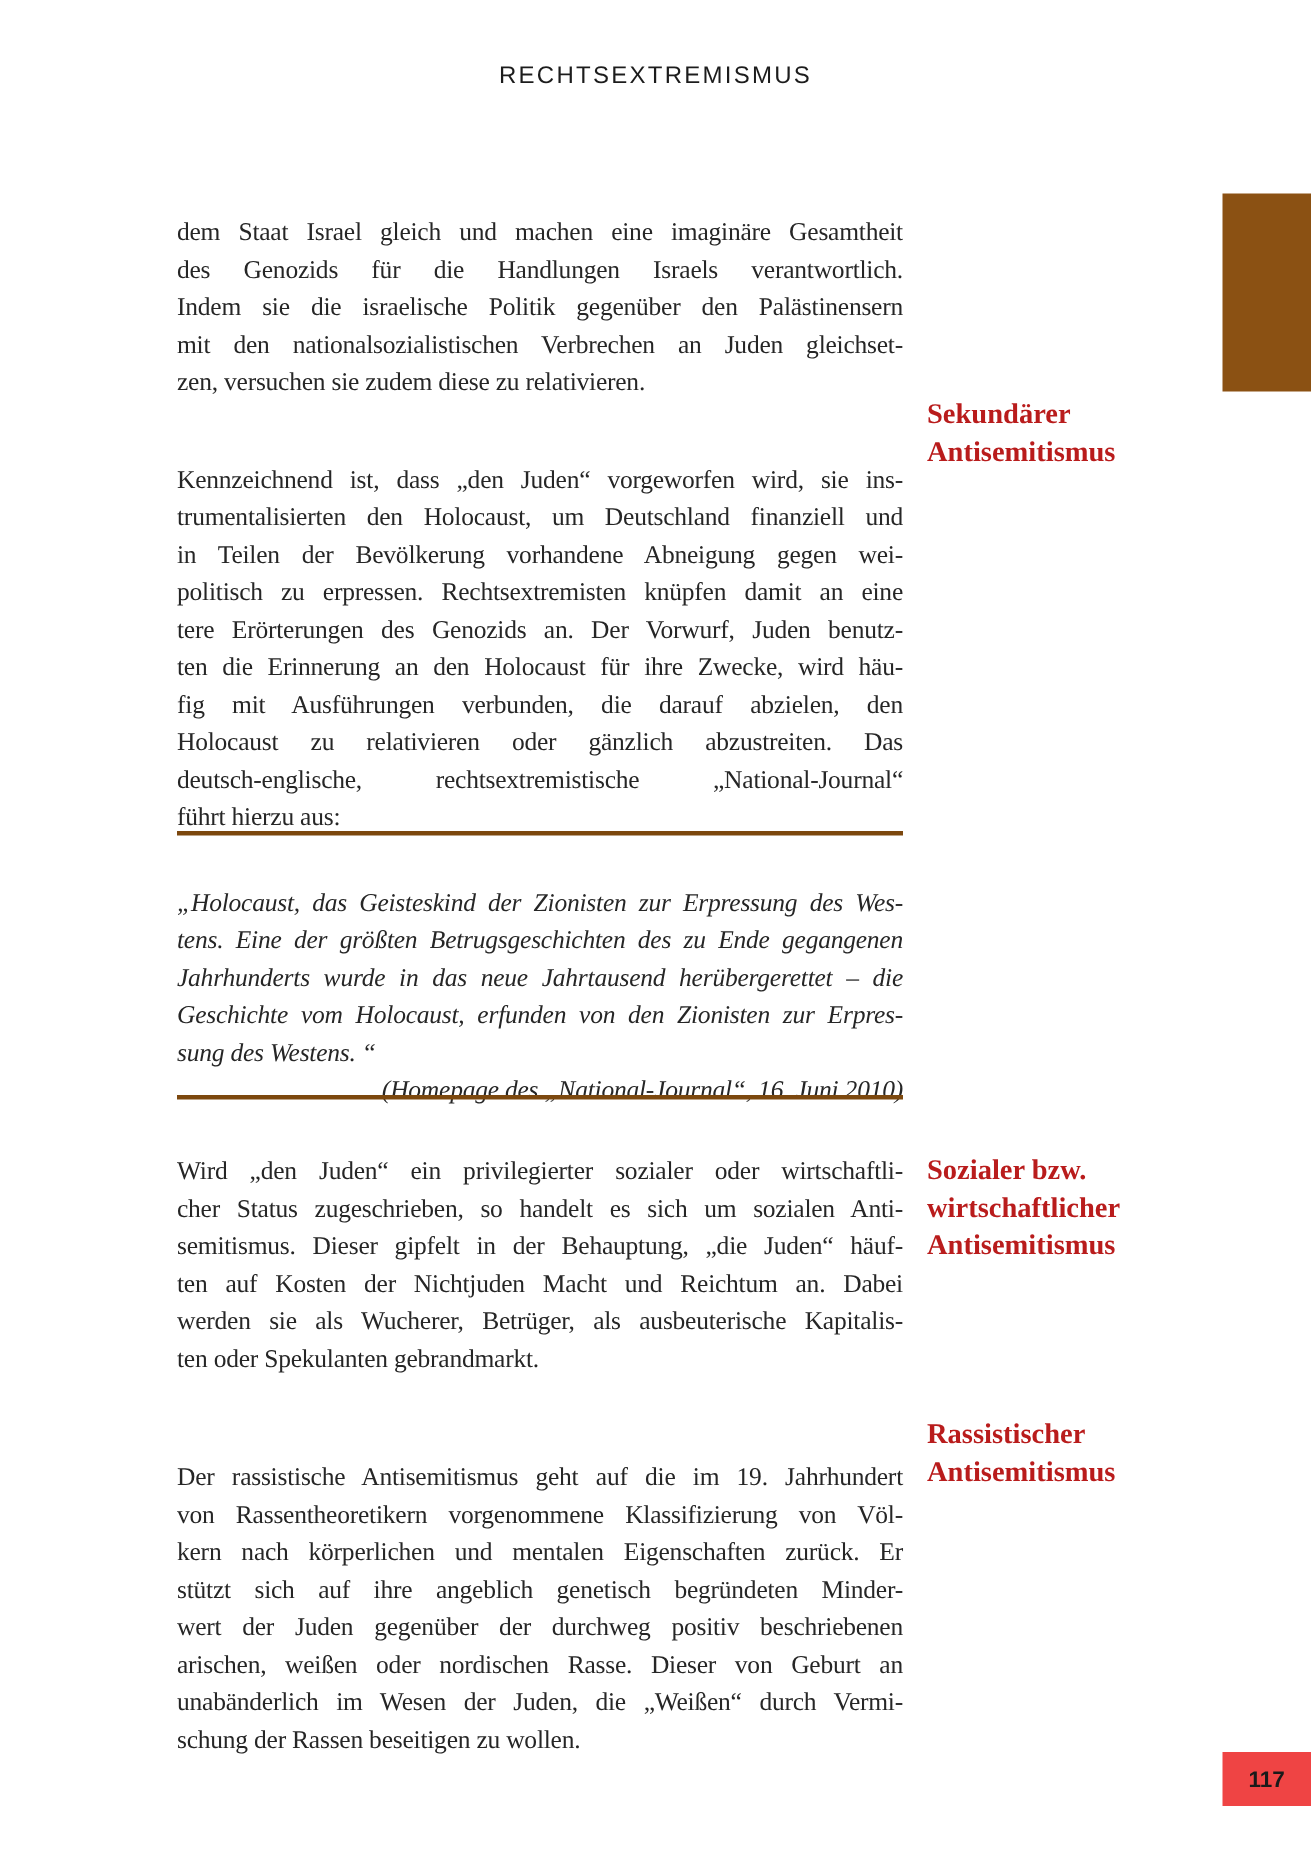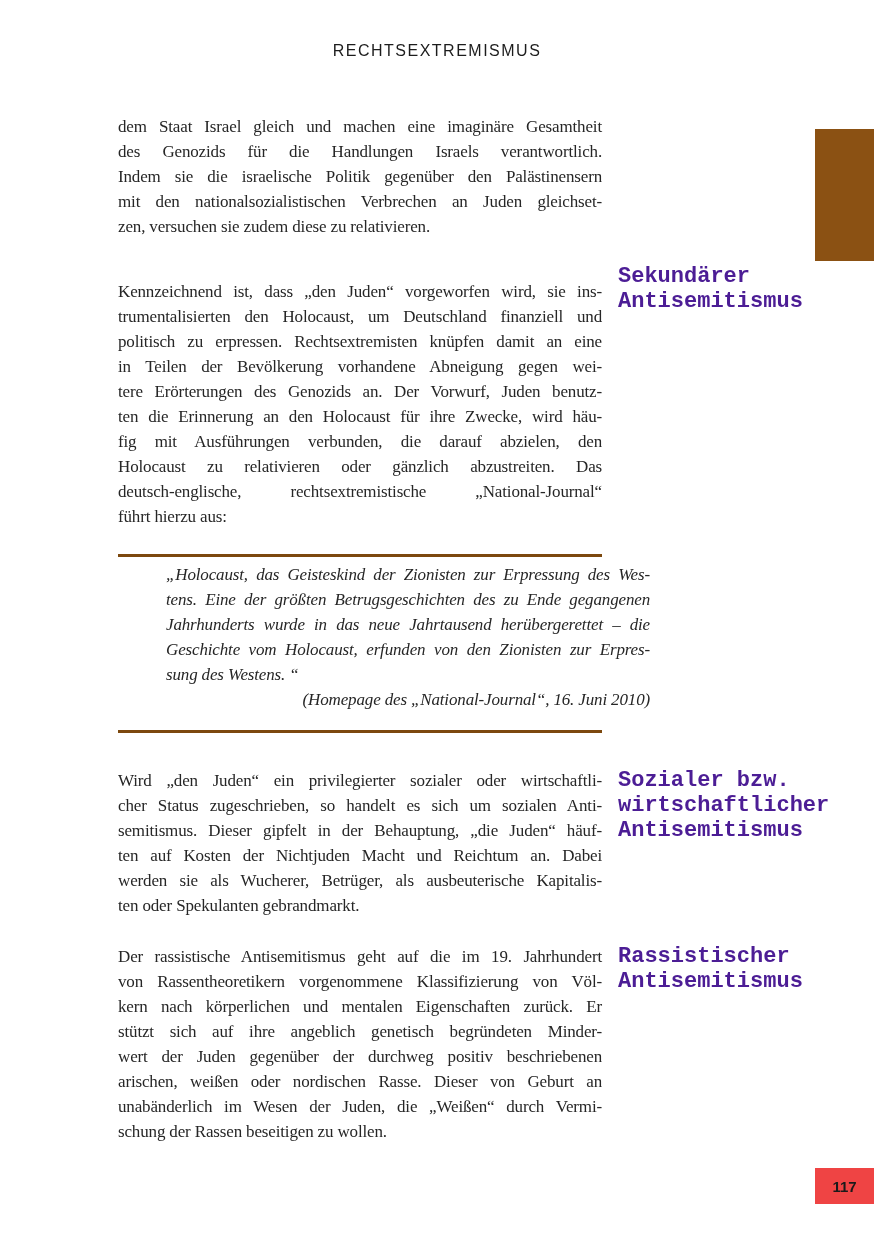--- a/index.html
+++ b/index.html
@@ -32,42 +32,43 @@
     height: 132px;
     background: #8b5113;
   }
   .col {
     position: absolute;
     left: 118px;
     width: 484px;
     font-size: 17px;
     line-height: 25px;
     letter-spacing: -0.15px;
+    margin-top: 28px;
   }
   .justify .line { text-align: justify; text-align-last: justify; }
   .justify .line:last-child { text-align: center; text-align-last: left; }
   .note {
     position: absolute;
     left: 618px;
     width: 180px;
-    font-family: Liberation Mono, monospace;
+    font-family: Liberation Serif, serif;
     font-weight: bold;
-    font-size: 22px;
+    font-size: 19px;
     line-height: 25px;
-    color: #4c1d95;
+    color: #b91c1c;
   }
   .note .line { text-align: left; }
   .rule {
     position: absolute;
     left: 118px;
     width: 484px;
     height: 3px;
     background: #7c480e;
   }
-  .quote-wrap { position: absolute; left: 118px; top: 562px; width: 484px; margin-left: 48px; }
+  .quote-wrap { position: absolute; left: 118px; top: 589px; width: 484px; }
   .quote-text, .quote-citation {
     font-style: italic;
     font-size: 17px;
     line-height: 25px;
     letter-spacing: -0.15px;
   }
   .quote-citation { text-align: right; }
   .pagenum-box {
     position: absolute;
     left: 815px;
@@ -97,22 +98,22 @@
       <div class="line">dem Staat Israel gleich und machen eine imaginäre Gesamtheit</div>
       <div class="line">des Genozids für die Handlungen Israels verantwortlich.</div>
       <div class="line">Indem sie die israelische Politik gegenüber den Palästinensern</div>
       <div class="line">mit den nationalsozialistischen Verbrechen an Juden gleichset-</div>
       <div class="line">zen, versuchen sie zudem diese zu relativieren.</div>
     </div>
 
   <div class="col justify" style="top:279px">
       <div class="line">Kennzeichnend ist, dass „den Juden“ vorgeworfen wird, sie ins-</div>
       <div class="line">trumentalisierten den Holocaust, um Deutschland finanziell und</div>
+      <div class="line">in Teilen der Bevölkerung vorhandene Abneigung gegen wei-</div>
       <div class="line">politisch zu erpressen. Rechtsextremisten knüpfen damit an eine</div>
-      <div class="line">in Teilen der Bevölkerung vorhandene Abneigung gegen wei-</div>
       <div class="line">tere Erörterungen des Genozids an. Der Vorwurf, Juden benutz-</div>
       <div class="line">ten die Erinnerung an den Holocaust für ihre Zwecke, wird häu-</div>
       <div class="line">fig mit Ausführungen verbunden, die darauf abzielen, den</div>
       <div class="line">Holocaust zu relativieren oder gänzlich abzustreiten. Das</div>
       <div class="line">deutsch-englische, rechtsextremistische „National-Journal“</div>
       <div class="line">führt hierzu aus:</div>
     </div>
 
   <div class="note" style="top:264px">
       <div class="line">Sekundärer</div>
@@ -127,21 +128,21 @@
         <div class="line">tens. Eine der größten Betrugsgeschichten des zu Ende gegangenen</div>
         <div class="line">Jahrhunderts wurde in das neue Jahrtausend herübergerettet – die</div>
         <div class="line">Geschichte vom Holocaust, erfunden von den Zionisten zur Erpres-</div>
         <div class="line">sung des Westens. “</div>
       </div>
     <div class="quote-citation">(Homepage des „National-Journal“, 16. Juni 2010)</div>
   </div>
 
   <div class="rule" style="top:730px"></div>
 
-  <div class="col justify" style="top:768px">
+  <div class="col justify" style="top:740px">
       <div class="line">Wird „den Juden“ ein privilegierter sozialer oder wirtschaftli-</div>
       <div class="line">cher Status zugeschrieben, so handelt es sich um sozialen Anti-</div>
       <div class="line">semitismus. Dieser gipfelt in der Behauptung, „die Juden“ häuf-</div>
       <div class="line">ten auf Kosten der Nichtjuden Macht und Reichtum an. Dabei</div>
       <div class="line">werden sie als Wucherer, Betrüger, als ausbeuterische Kapitalis-</div>
       <div class="line">ten oder Spekulanten gebrandmarkt.</div>
     </div>
 
   <div class="note" style="top:768px">
       <div class="line">Sozialer bzw.</div>

